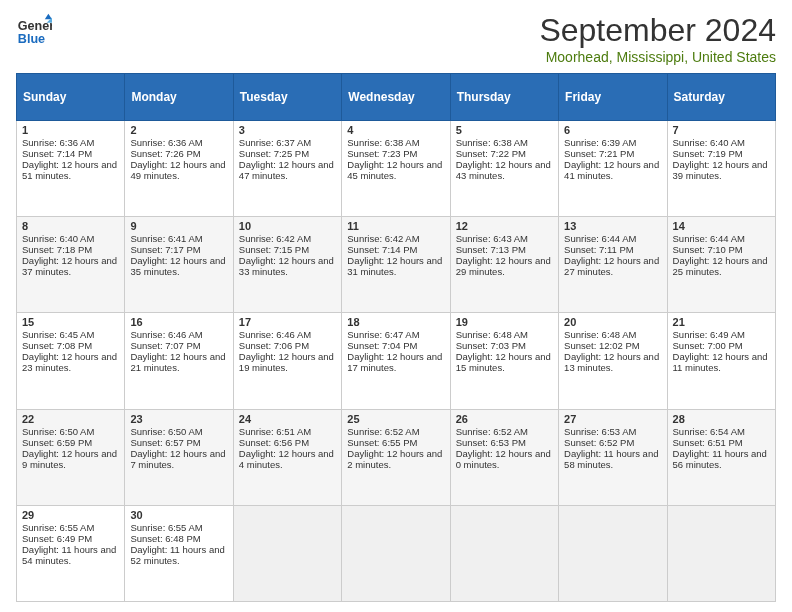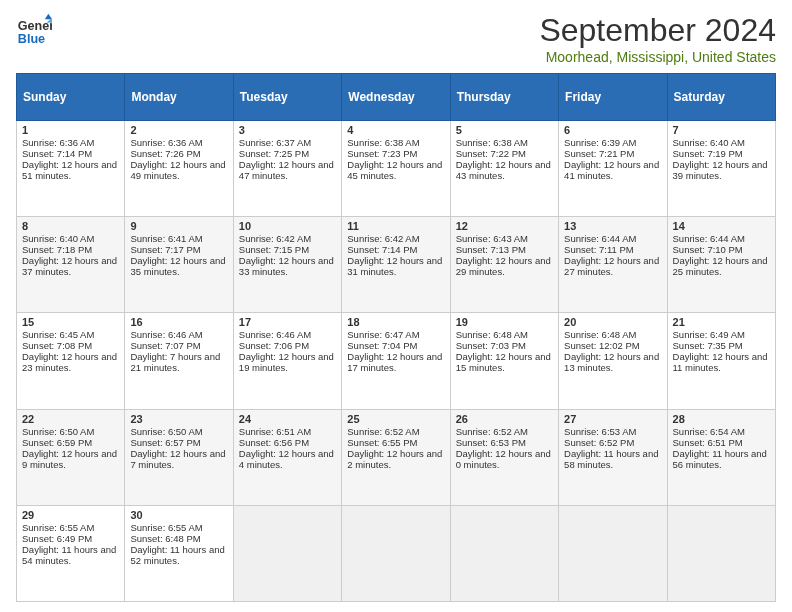--- a/index.html
+++ b/index.html
@@ -122,26 +122,26 @@
           <td><span class="day-num">8</span><span>Sunrise: 6:40 AM</span><br><span>Sunset: 7:18 PM</span><br><span>Daylight: 12 hours and 37 minutes.</span></td>
           <td><span class="day-num">9</span><span>Sunrise: 6:41 AM</span><br><span>Sunset: 7:17 PM</span><br><span>Daylight: 12 hours and 35 minutes.</span></td>
           <td><span class="day-num">10</span><span>Sunrise: 6:42 AM</span><br><span>Sunset: 7:15 PM</span><br><span>Daylight: 12 hours and 33 minutes.</span></td>
           <td><span class="day-num">11</span><span>Sunrise: 6:42 AM</span><br><span>Sunset: 7:14 PM</span><br><span>Daylight: 12 hours and 31 minutes.</span></td>
           <td><span class="day-num">12</span><span>Sunrise: 6:43 AM</span><br><span>Sunset: 7:13 PM</span><br><span>Daylight: 12 hours and 29 minutes.</span></td>
           <td><span class="day-num">13</span><span>Sunrise: 6:44 AM</span><br><span>Sunset: 7:11 PM</span><br><span>Daylight: 12 hours and 27 minutes.</span></td>
           <td><span class="day-num">14</span><span>Sunrise: 6:44 AM</span><br><span>Sunset: 7:10 PM</span><br><span>Daylight: 12 hours and 25 minutes.</span></td>
         </tr>
         <tr>
           <td><span class="day-num">15</span><span>Sunrise: 6:45 AM</span><br><span>Sunset: 7:08 PM</span><br><span>Daylight: 12 hours and 23 minutes.</span></td>
-          <td><span class="day-num">16</span><span>Sunrise: 6:46 AM</span><br><span>Sunset: 7:07 PM</span><br><span>Daylight: 7 hours and 21 minutes.</span></td>
+          <td><span class="day-num">16</span><span>Sunrise: 6:46 AM</span><br><span>Sunset: 7:07 PM</span><br><span>Daylight: 12 hours and 21 minutes.</span></td>
           <td><span class="day-num">17</span><span>Sunrise: 6:46 AM</span><br><span>Sunset: 7:06 PM</span><br><span>Daylight: 12 hours and 19 minutes.</span></td>
           <td><span class="day-num">18</span><span>Sunrise: 6:47 AM</span><br><span>Sunset: 7:04 PM</span><br><span>Daylight: 12 hours and 17 minutes.</span></td>
           <td><span class="day-num">19</span><span>Sunrise: 6:48 AM</span><br><span>Sunset: 7:03 PM</span><br><span>Daylight: 12 hours and 15 minutes.</span></td>
           <td><span class="day-num">20</span><span>Sunrise: 6:48 AM</span><br><span>Sunset: 12:02 PM</span><br><span>Daylight: 12 hours and 13 minutes.</span></td>
-          <td><span class="day-num">21</span><span>Sunrise: 6:49 AM</span><br><span>Sunset: 7:35 PM</span><br><span>Daylight: 12 hours and 11 minutes.</span></td>
+          <td><span class="day-num">21</span><span>Sunrise: 6:49 AM</span><br><span>Sunset: 7:00 PM</span><br><span>Daylight: 12 hours and 11 minutes.</span></td>
         </tr>
         <tr>
           <td><span class="day-num">22</span><span>Sunrise: 6:50 AM</span><br><span>Sunset: 6:59 PM</span><br><span>Daylight: 12 hours and 9 minutes.</span></td>
           <td><span class="day-num">23</span><span>Sunrise: 6:50 AM</span><br><span>Sunset: 6:57 PM</span><br><span>Daylight: 12 hours and 7 minutes.</span></td>
           <td><span class="day-num">24</span><span>Sunrise: 6:51 AM</span><br><span>Sunset: 6:56 PM</span><br><span>Daylight: 12 hours and 4 minutes.</span></td>
           <td><span class="day-num">25</span><span>Sunrise: 6:52 AM</span><br><span>Sunset: 6:55 PM</span><br><span>Daylight: 12 hours and 2 minutes.</span></td>
           <td><span class="day-num">26</span><span>Sunrise: 6:52 AM</span><br><span>Sunset: 6:53 PM</span><br><span>Daylight: 12 hours and 0 minutes.</span></td>
           <td><span class="day-num">27</span><span>Sunrise: 6:53 AM</span><br><span>Sunset: 6:52 PM</span><br><span>Daylight: 11 hours and 58 minutes.</span></td>
           <td><span class="day-num">28</span><span>Sunrise: 6:54 AM</span><br><span>Sunset: 6:51 PM</span><br><span>Daylight: 11 hours and 56 minutes.</span></td>
         </tr>

